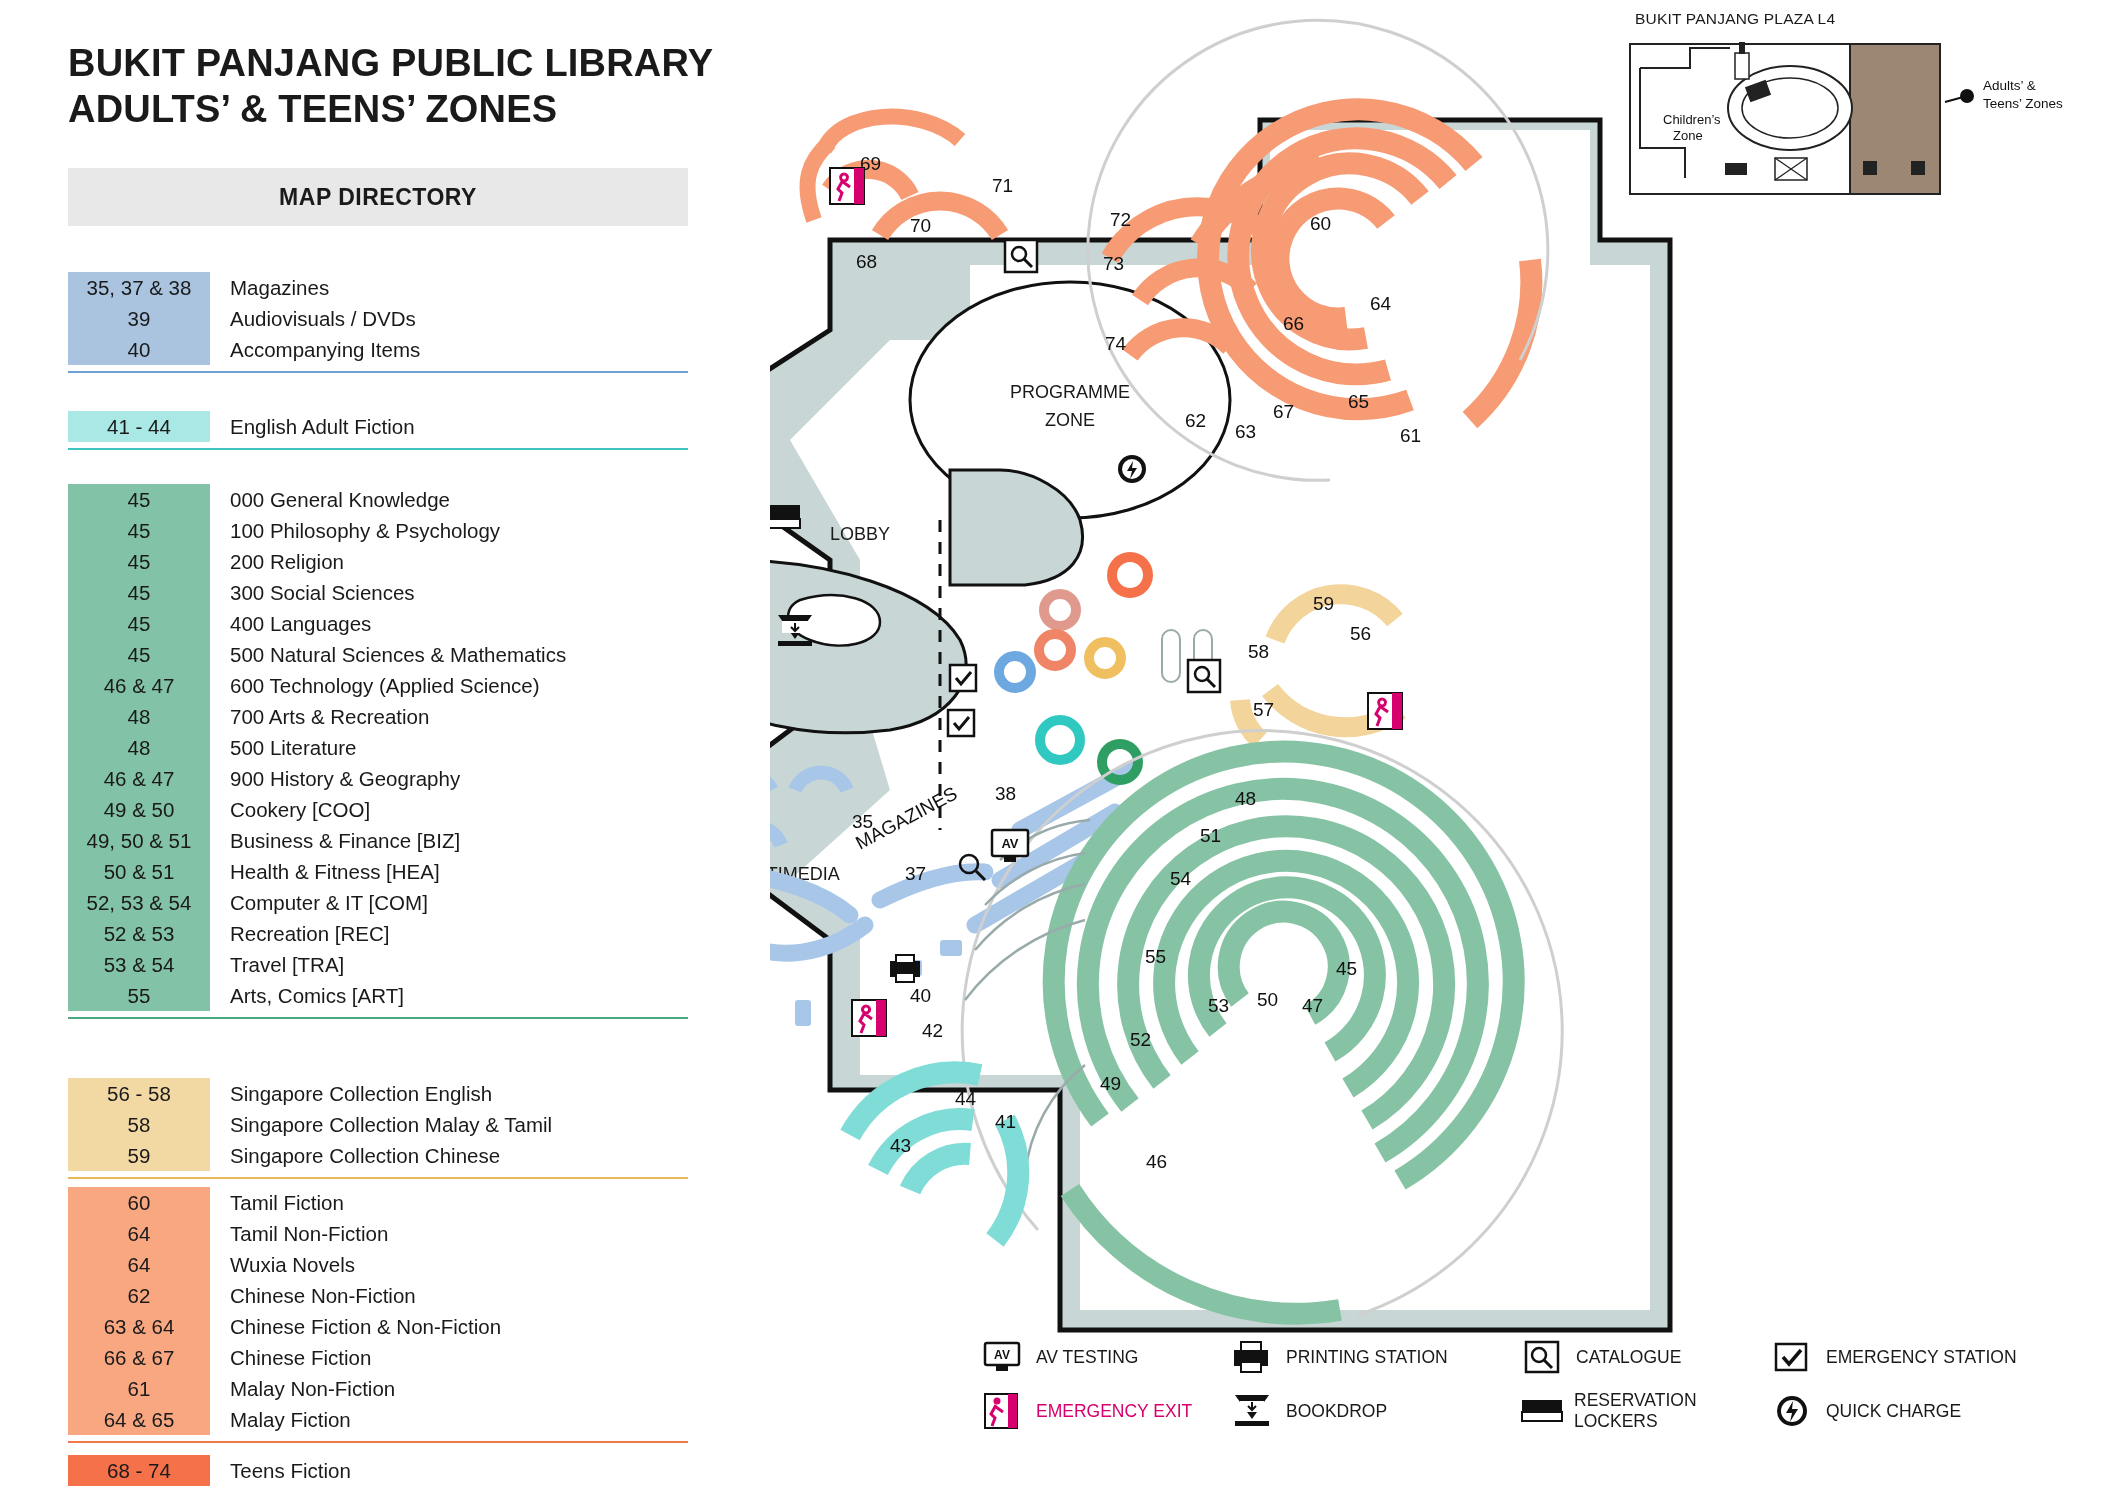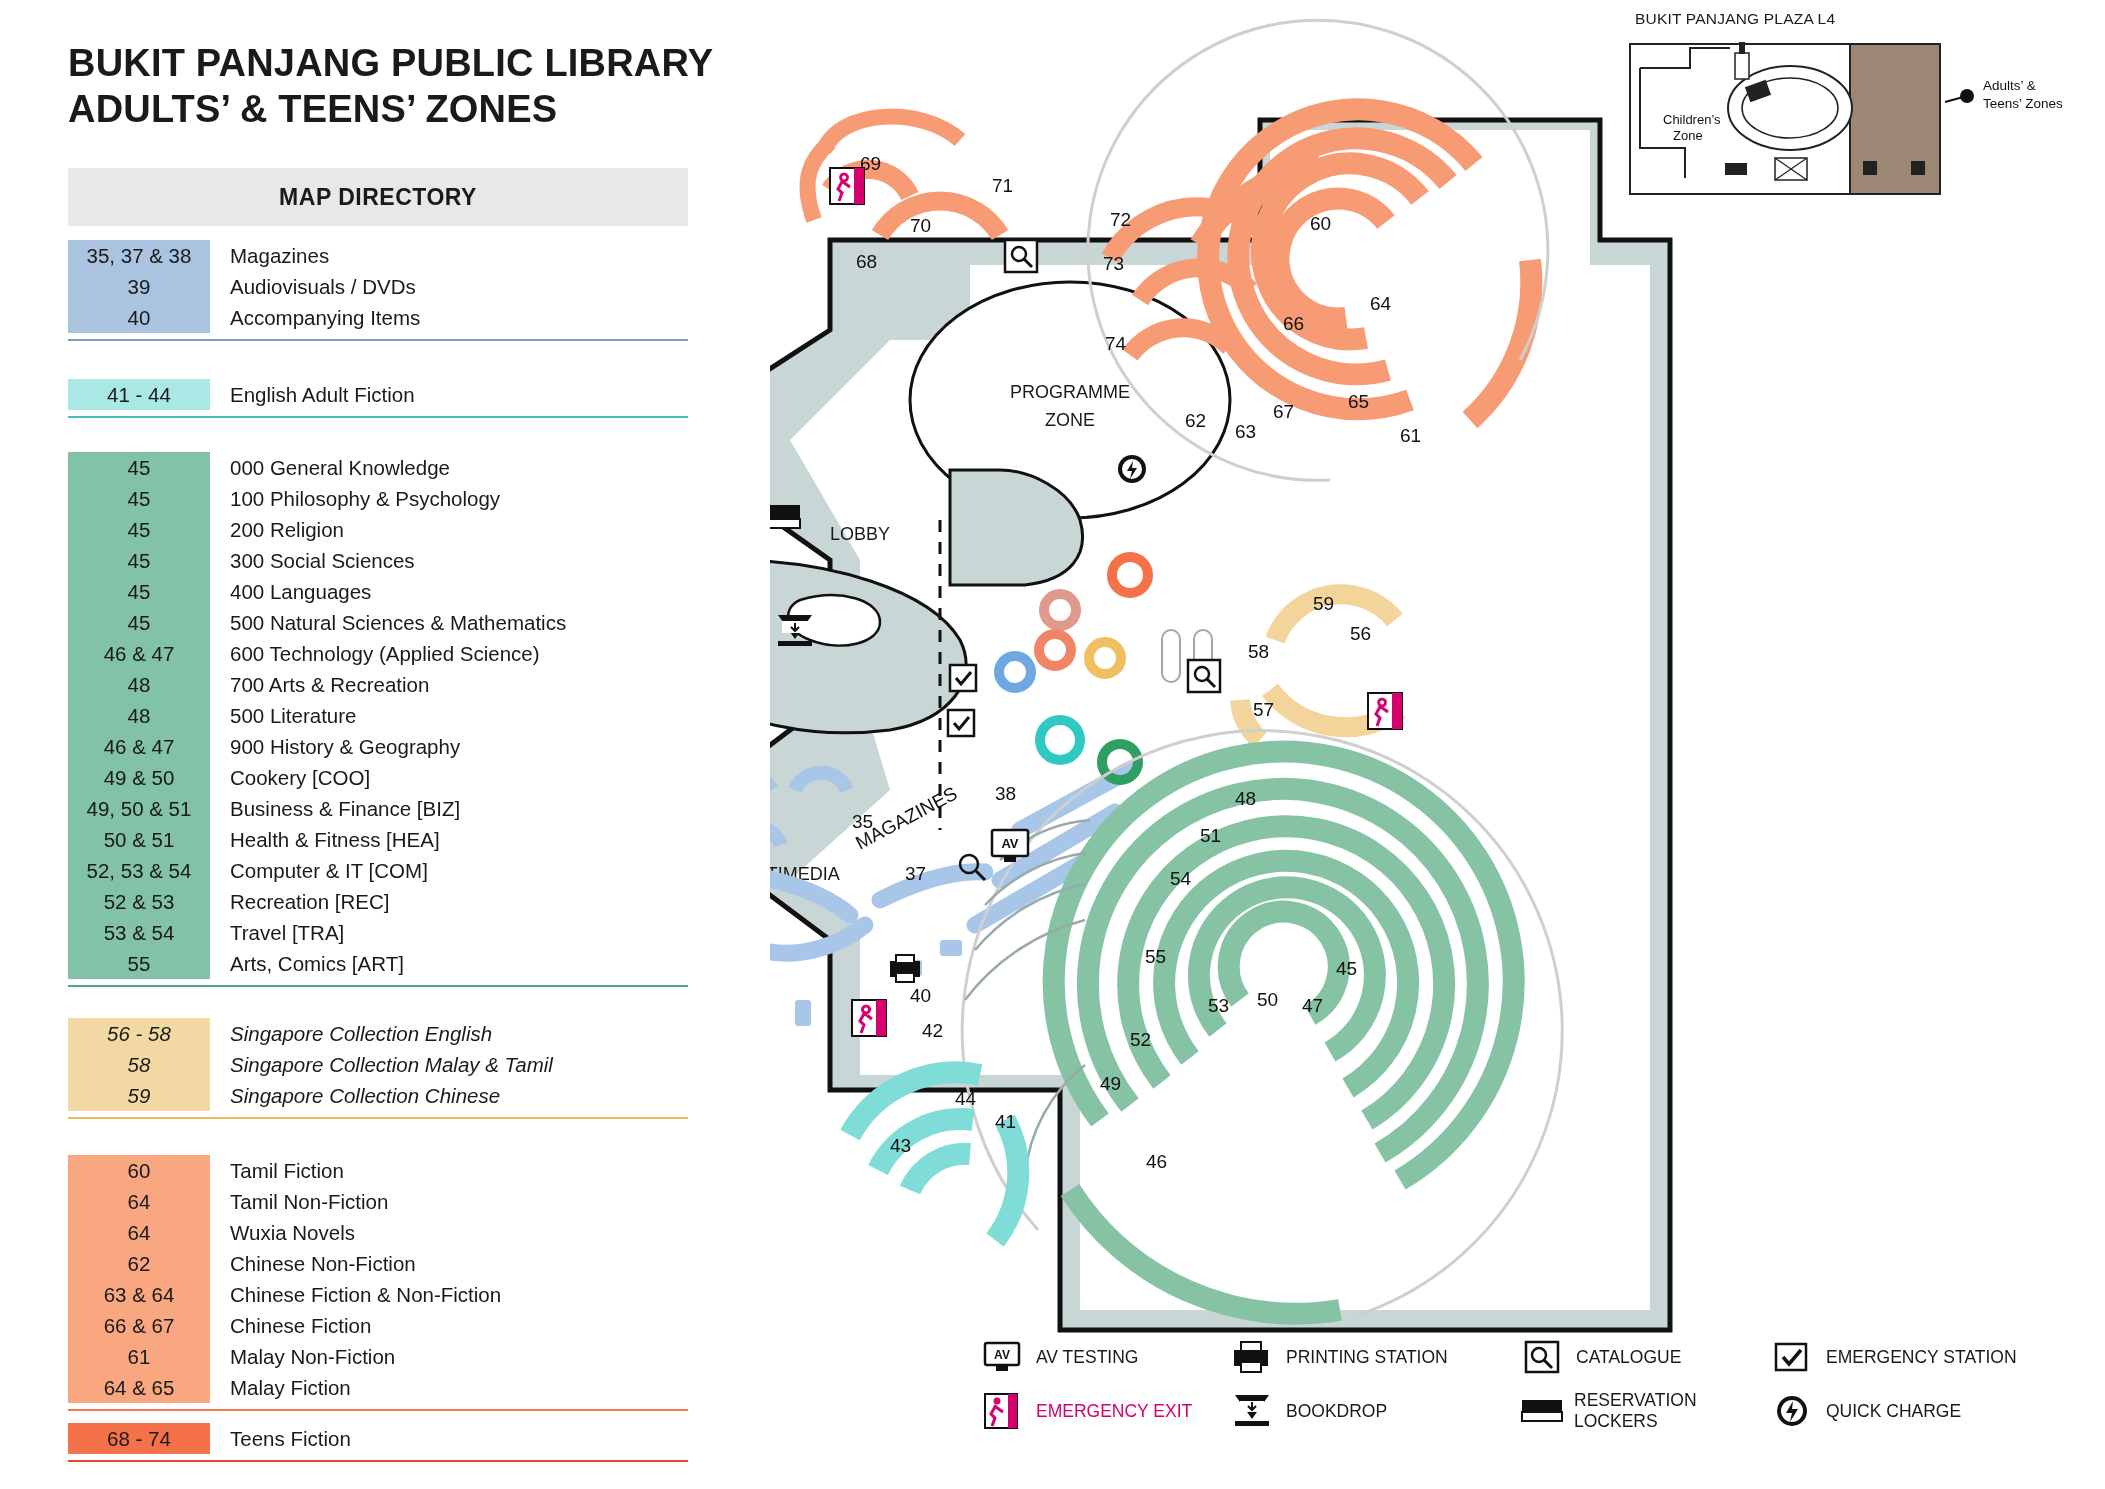--- a/index.html
+++ b/index.html
@@ -1,20 +1,20 @@
 <!DOCTYPE html>
 <html><head>
 <meta charset="utf-8">
 <style>
   html,body{margin:0;padding:0;background:#ffffff;}
   body{width:2105px;height:1489px;position:relative;font-family:"Liberation Sans",sans-serif;color:#1a1a1a;overflow:hidden;}
   .title{position:absolute;left:68px;top:40px;font-size:38px;line-height:46px;font-weight:bold;letter-spacing:.2px;}
   .dir-head{position:absolute;left:68px;top:168px;width:620px;height:58px;background:#e8e8e8;display:flex;align-items:center;justify-content:center;font-size:23px;font-weight:bold;letter-spacing:.5px;}
   .group{position:absolute;left:68px;width:620px;}
-  .grp-inner{position:relative;}
+  .grp-inner{position:relative;margin-top:32px;}
   .swatch{position:absolute;left:0;top:0;width:142px;}
   .rows{position:relative;}
   .row{display:flex;align-items:center;height:31px;font-size:20.5px;}
   .row .num{width:142px;text-align:center;flex:none;}
   .row .lbl{padding-left:20px;}
   .grp-rule{position:absolute;left:0;width:620px;height:2px;}
   
   .legend{position:absolute;left:980px;top:1330px;width:1060px;font-size:17.5px;}
   .leg-row{display:flex;align-items:center;height:54px;}
   .leg-item{display:flex;align-items:center;}
@@ -143,21 +143,21 @@
         </div>
       <div class="row">
           <div class="num">55</div>
           <div class="lbl">Arts, Comics [ART]</div>
         </div>
     </div>
     <div class="grp-rule" style="top:533px;background:#4aa883;"></div>
   </div>
 </div>
 
-<div class="group" style="top:1018px;font-style:italic;">
+<div class="group" style="top:1046px;">
   <div class="grp-inner">
     <div class="swatch" style="background:#f2d9a4;height:93px;"></div>
     <div class="rows">
       <div class="row">
           <div class="num">56 - 58</div>
           <div class="lbl">Singapore Collection English</div>
         </div>
       <div class="row">
           <div class="num">58</div>
           <div class="lbl">Singapore Collection Malay &amp; Tamil</div>

